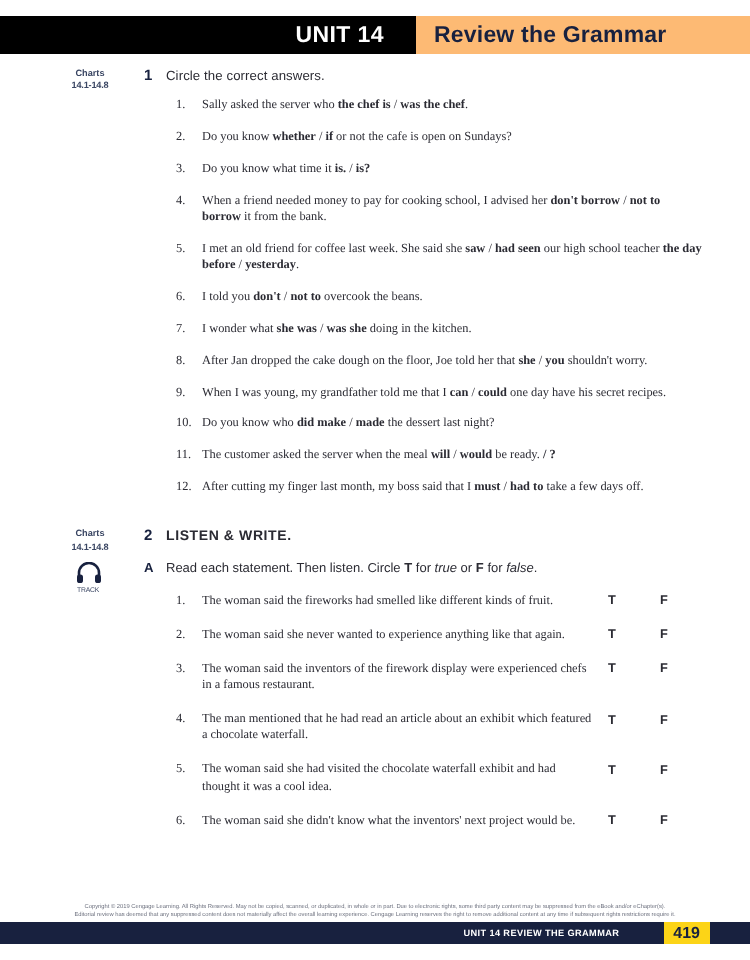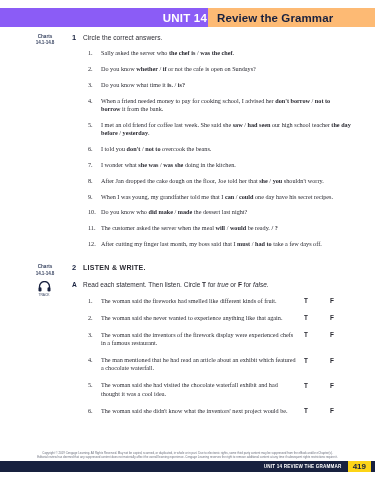--- a/index.html
+++ b/index.html
@@ -21,26 +21,26 @@
     position: absolute;
     top: 8px;
     left: 0;
     right: 0;
     height: 19px;
     display: flex;
     align-items: stretch;
     justify-content: flex-end;
   }
   .header-navy {
-    background: #8b5cf6;
+    background: #000000;
     flex: 1 1 auto;
     display: flex;
     align-items: center;
     justify-content: flex-end;
-    padding-right: 1px;
+    padding-right: 16px;
   }
   .header-unit {
     font-family: "Liberation Sans", sans-serif;
     font-weight: bold;
     font-size: 11.5px;
     color: #ffffff;
     letter-spacing: 0.2px;
   }
   .header-yellow {
     background: #fdba74;
@@ -243,21 +243,21 @@
     letter-spacing: 0.2px;
     margin-right: 6px;
   }
   .footer-page {
     font-family: "Liberation Sans", sans-serif;
     font-weight: bold;
     font-size: 8px;
     color: #18213f;
     background: #fcd417;
     padding: 1px 5px 1px 5px;
-    margin: -1px 0;
+    margin: -1px 16px;
   }
   .copyright {
     text-align: center;
     font-family: "Liberation Sans", sans-serif;
     font-size: 2.9px;
     line-height: 4.1px;
     color: #6b6f7d;
     padding: 0 34px 2px 34px;
   }
 </style>

